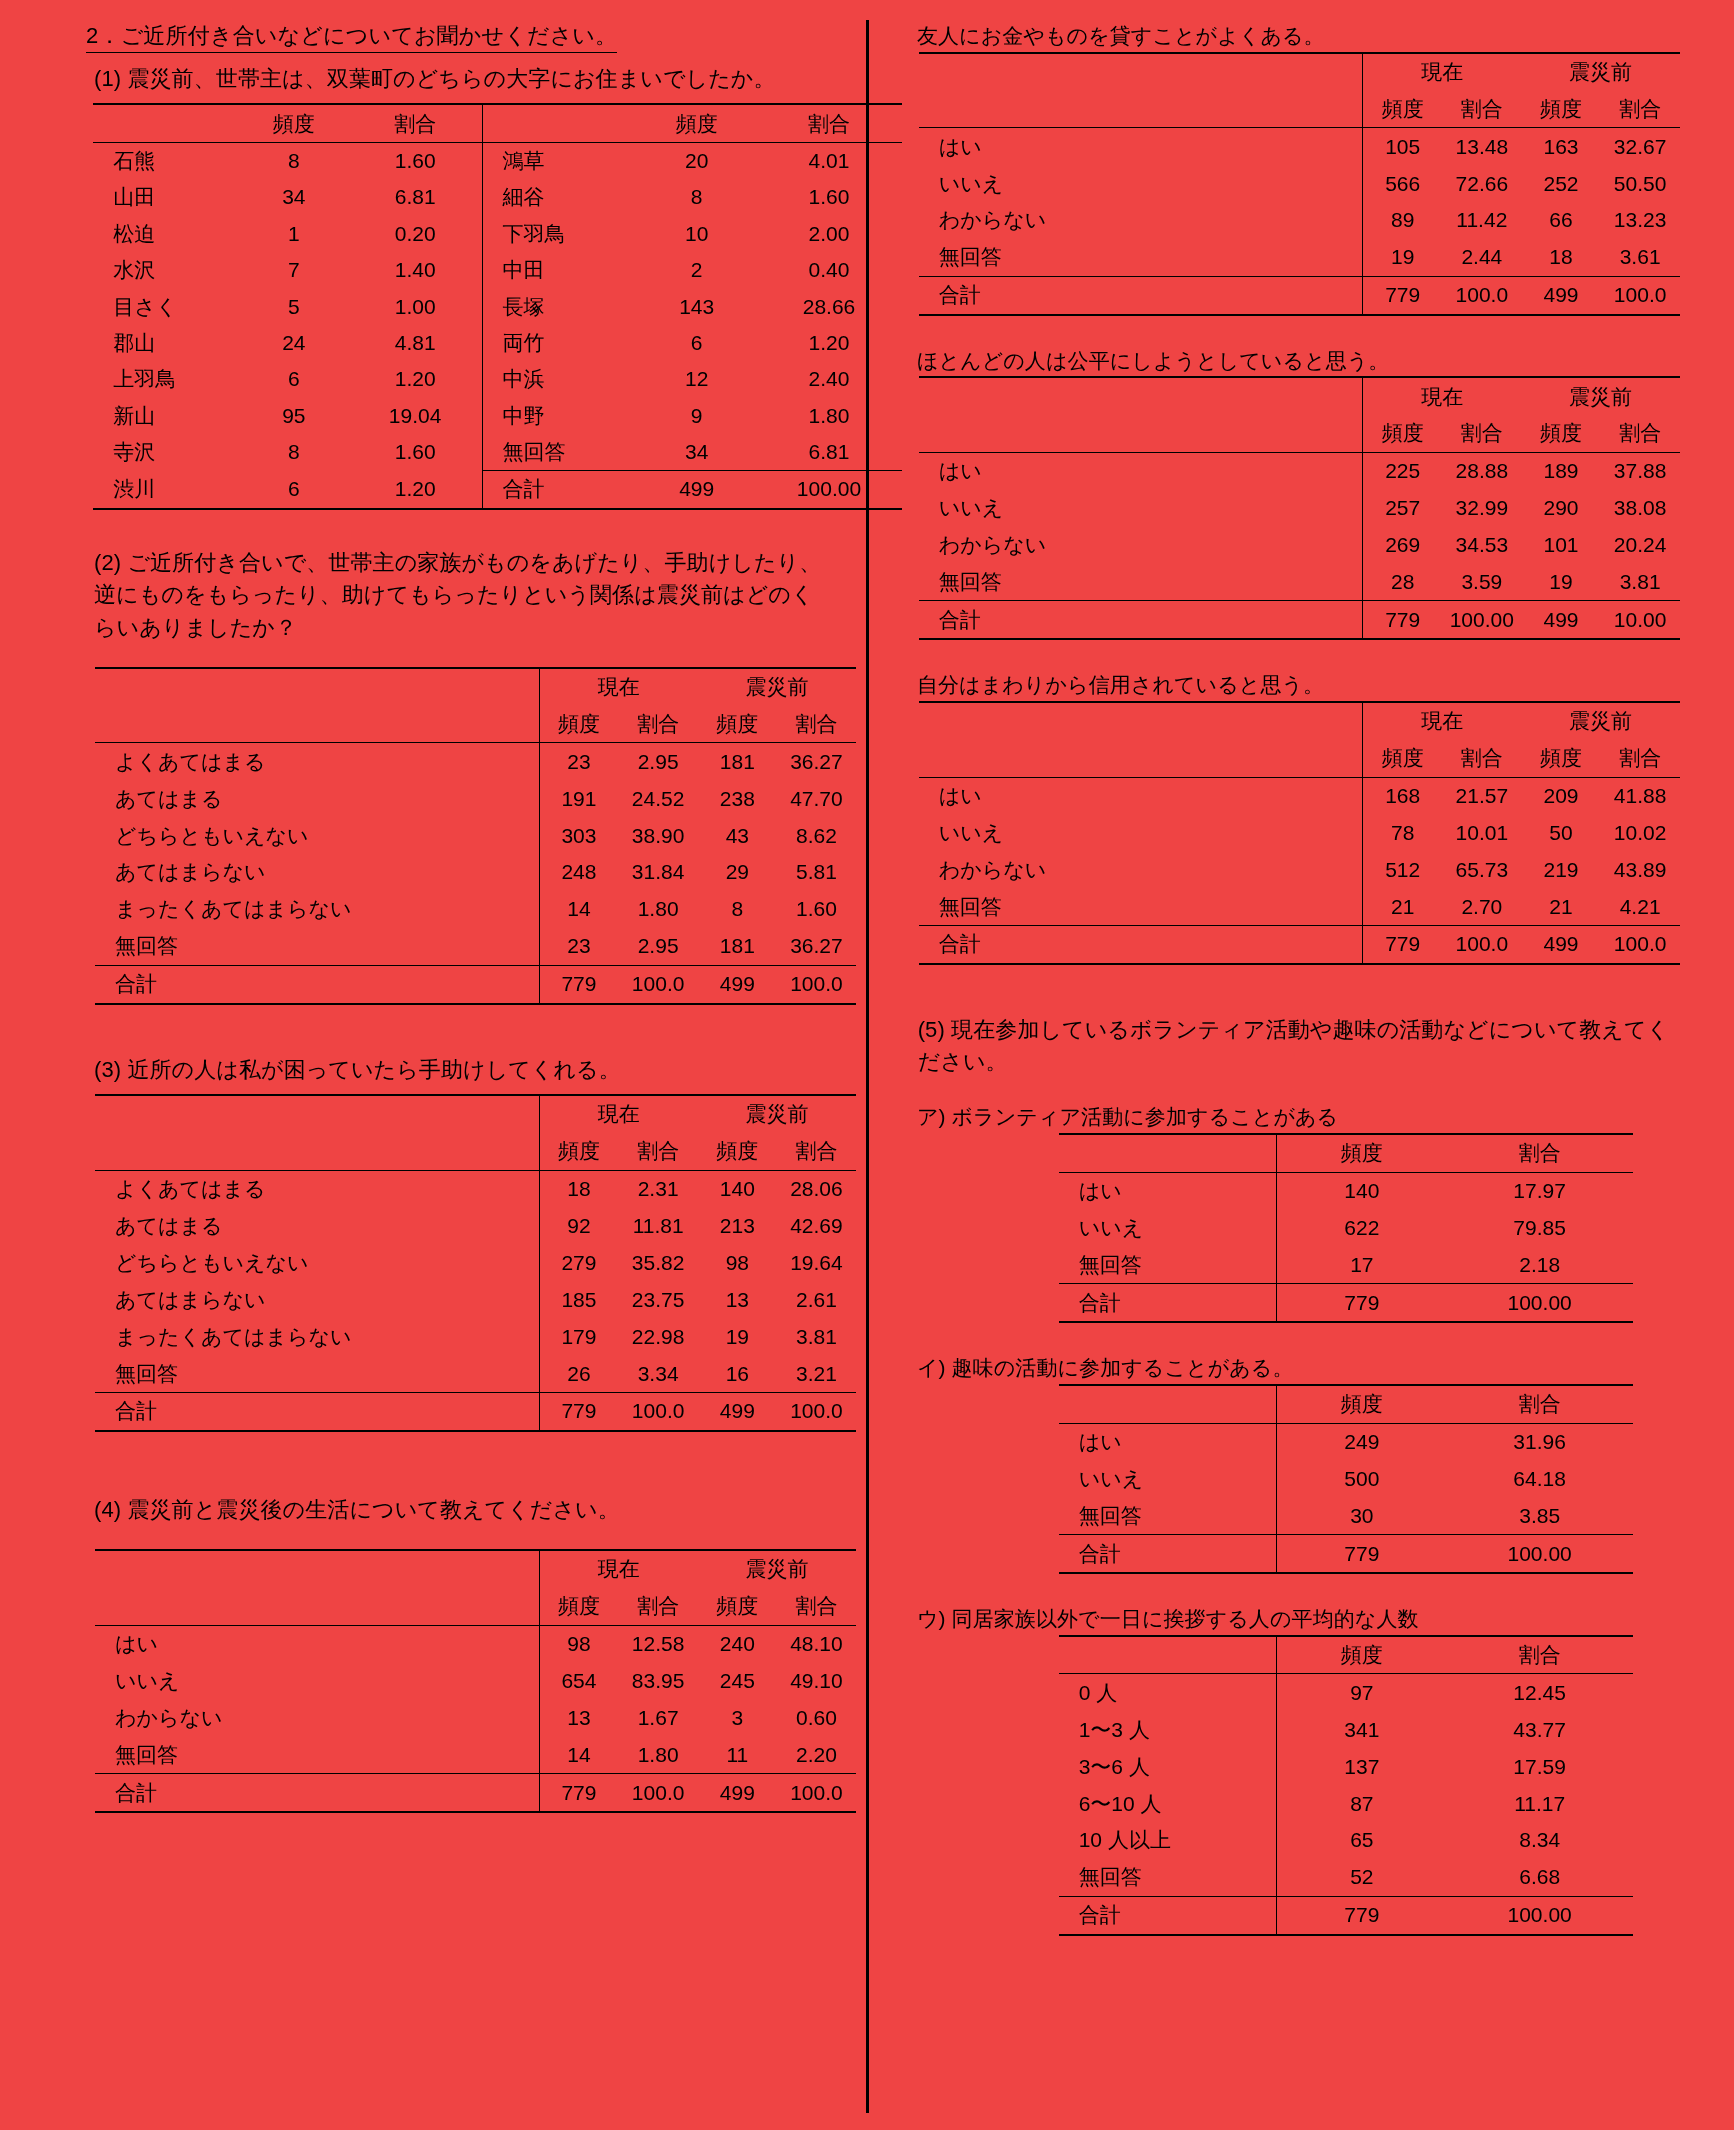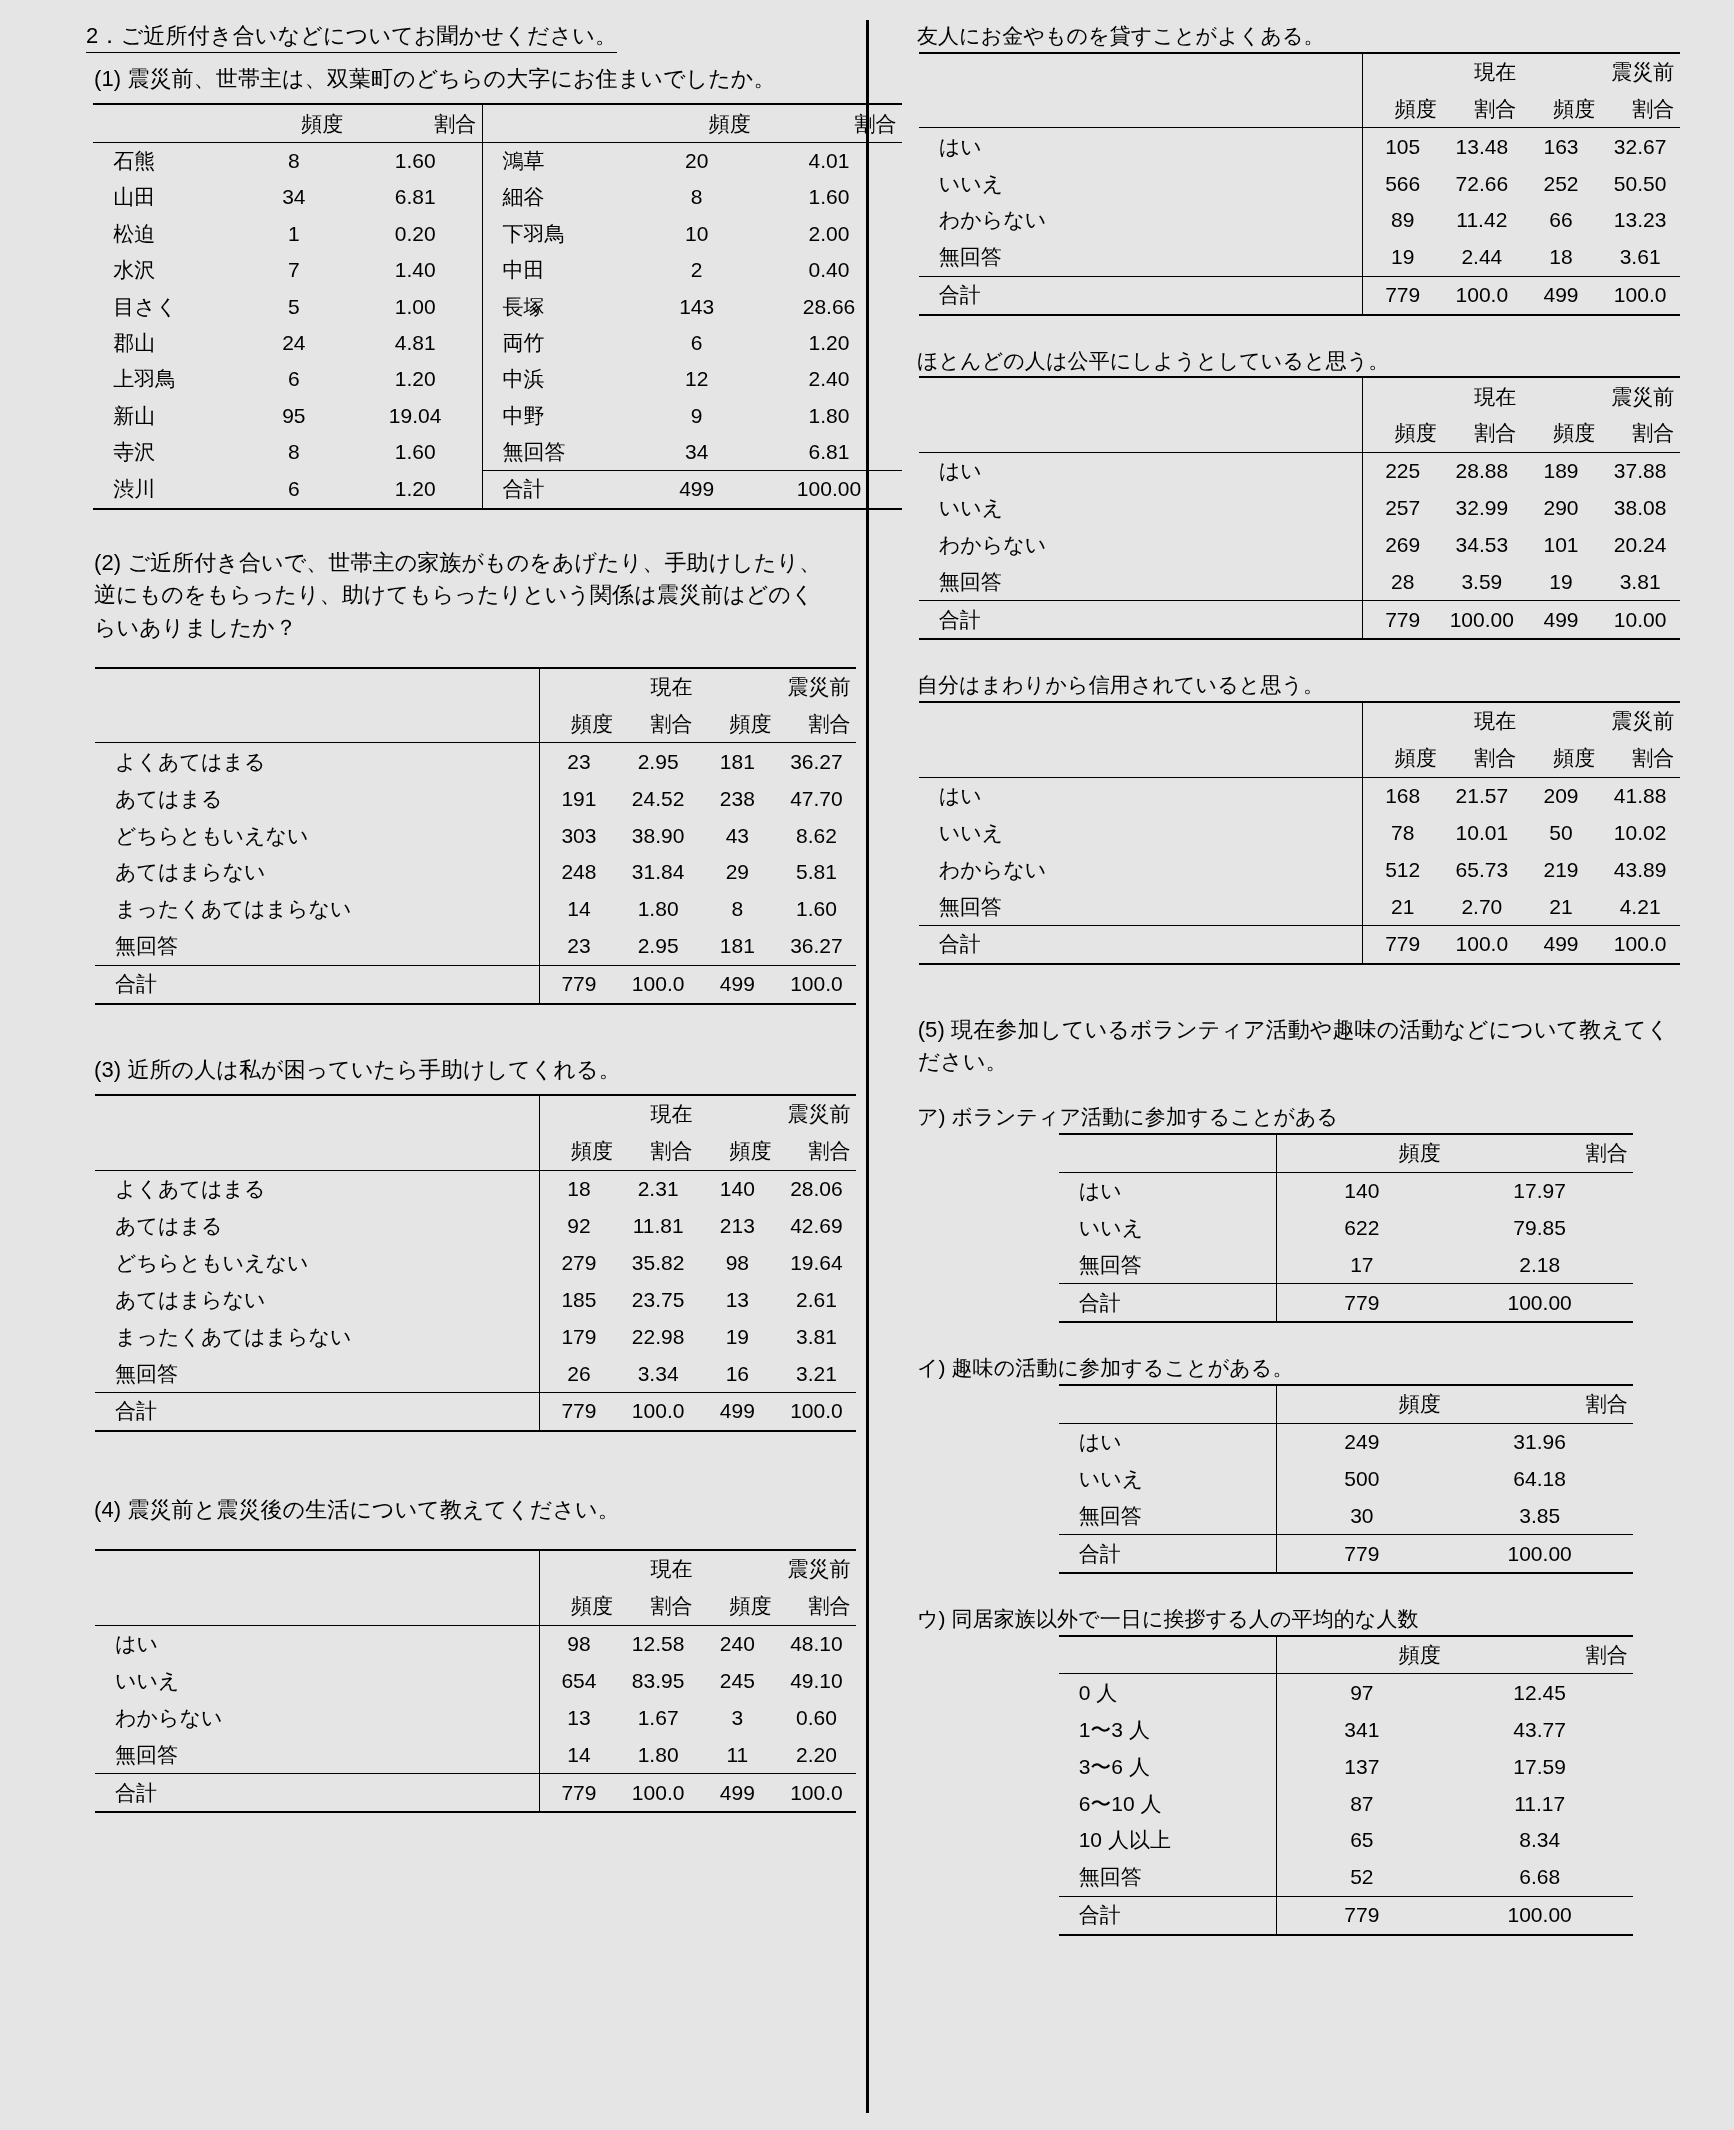--- a/index.html
+++ b/index.html
@@ -8,21 +8,21 @@
     background: #ffffff;
   }
   body {
     font-family: "Liberation Sans", "DejaVu Sans", sans-serif;
     color: #000000;
   }
   .page {
     position: relative;
     width: 1734px;
     height: 2131px;
-    background: #e5e5e5;
+    background: #ef4444;
     box-sizing: border-box;
     padding: 20px 0 0 0;
     overflow: hidden;
   }
   .columns {
     display: flex;
     width: 100%;
     height: 100%;
     box-sizing: border-box;
   }
@@ -88,21 +88,21 @@
     table-layout: fixed;
   }
   table.tbl td, table.tbl th {
     padding: 2.7px 5.4px;
     font-weight: normal;
     vertical-align: middle;
     white-space: nowrap;
   }
   .lbl { text-align: left; padding-left: 20px !important; }
   .num { text-align: center; }
-  .hdr { text-align: right; }
+  .hdr { text-align: center; }
 
   .rule-top td { border-top: 2.3px solid #000; }
   .rule-mid td { border-bottom: 1.4px solid #000; }
   .rule-bot td { border-bottom: 2.3px solid #000; }
 
   .vline { border-left: 1.4px solid #000; }
 
   
   .t1 { width: 756px; margin-left: 7.2px; }
   .t1 td { height: 31px; }

